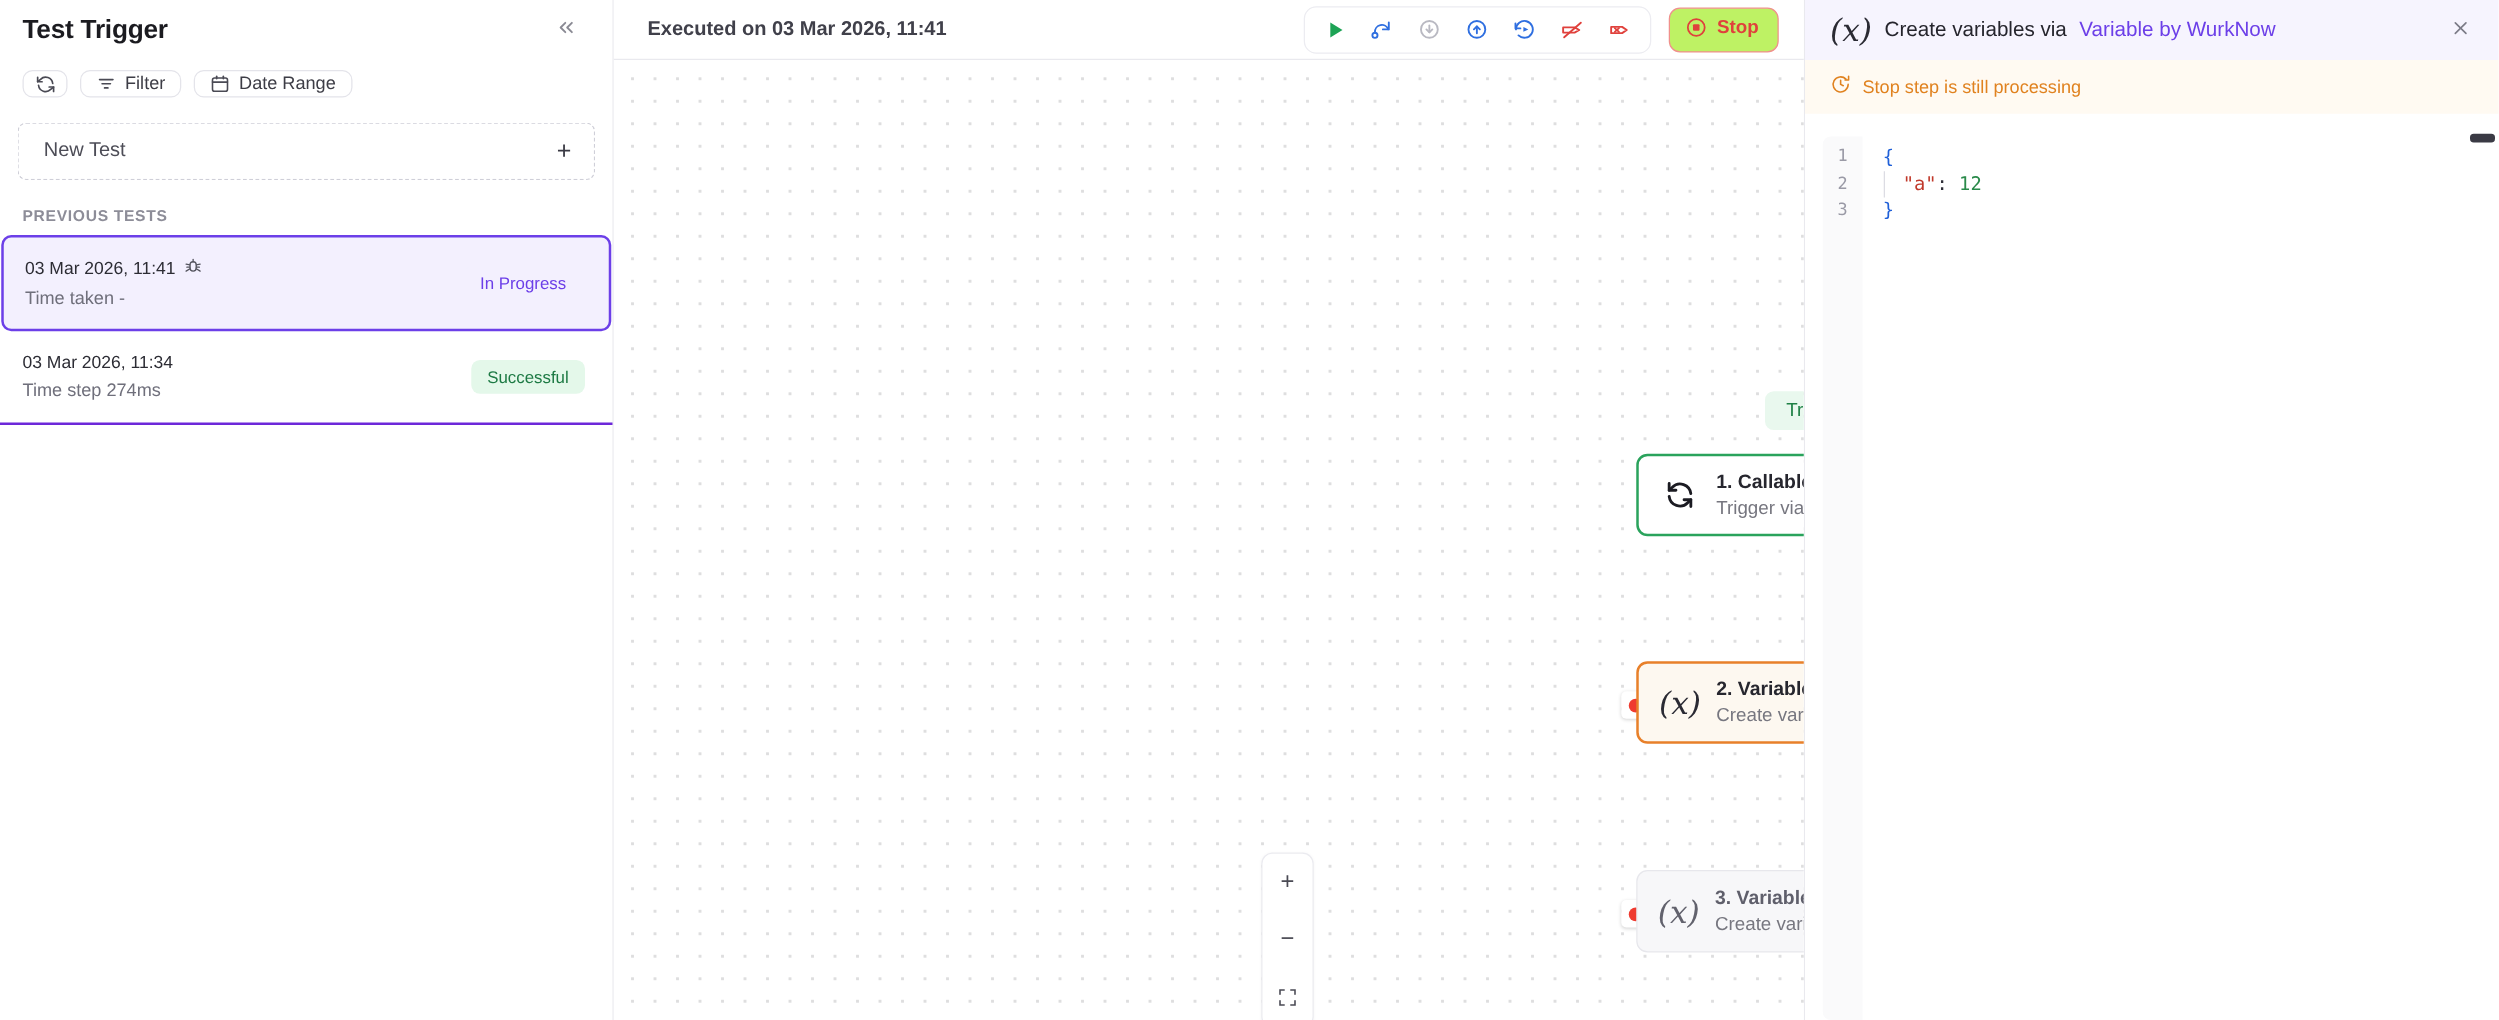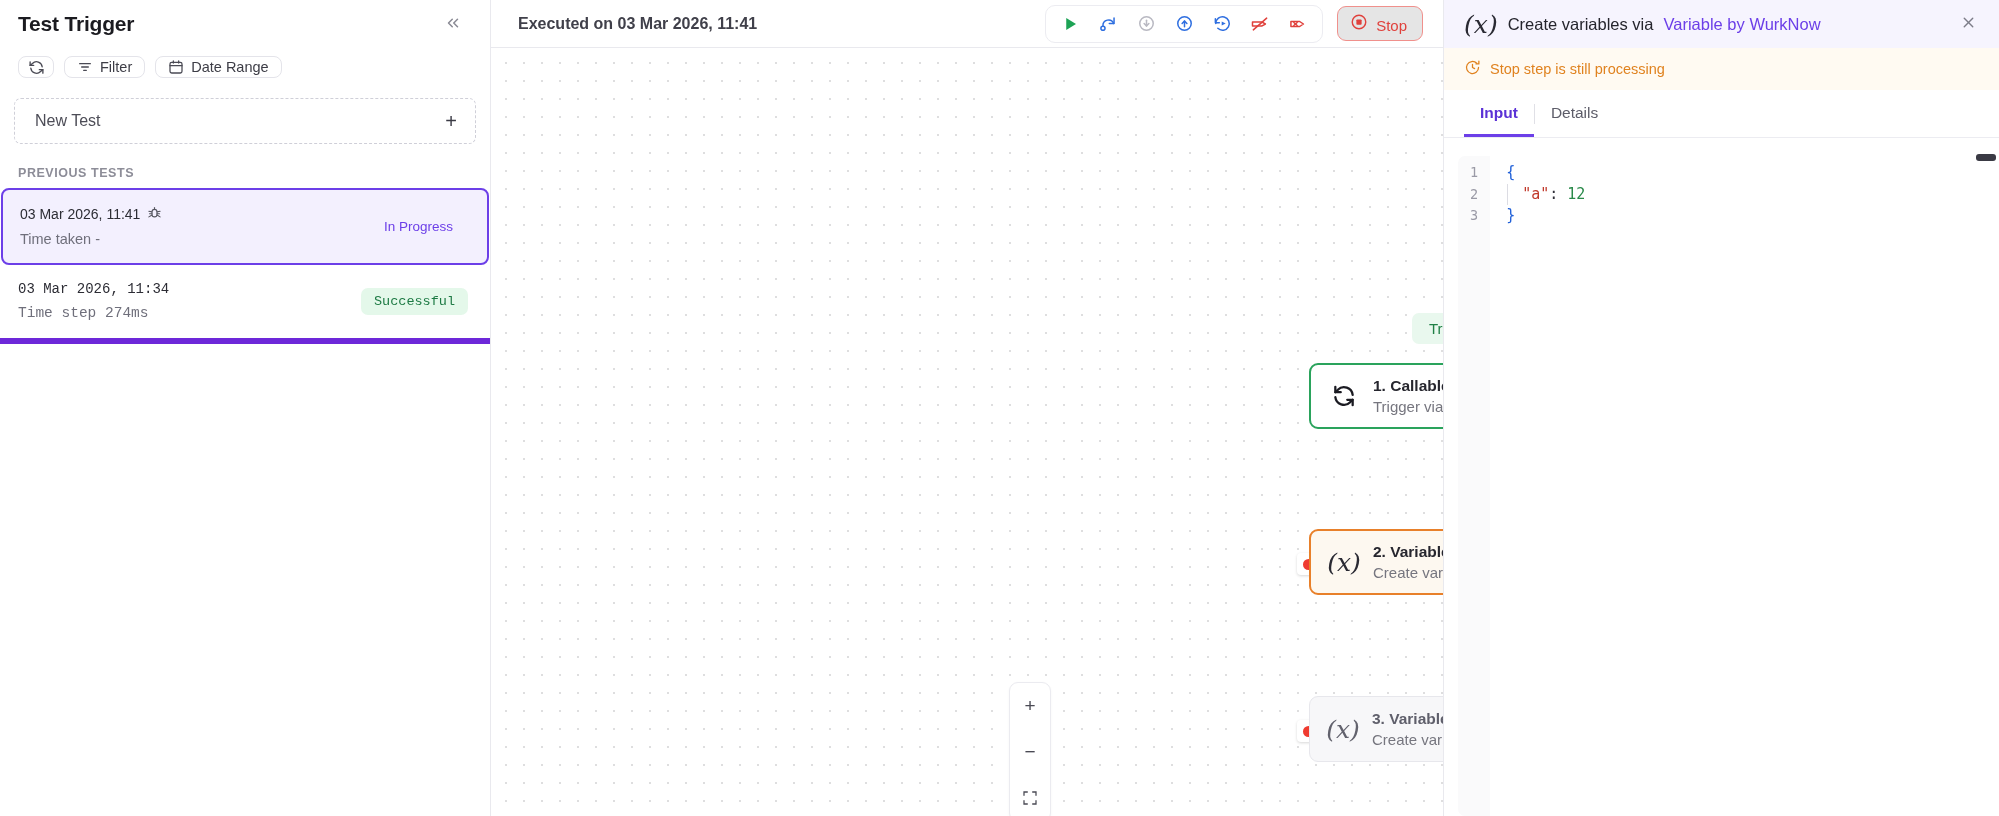--- a/index.html
+++ b/index.html
@@ -66,21 +66,21 @@
     border-top: 1px solid #efeff3;
     border-bottom: 1px solid #efeff3;
   }
   .test-row.active {
     background: #f3f0fe;
     border: 2px solid #6c3fe8;
     border-radius: 8px;
     margin: 0 1px;
     padding: 15px 21px 16px 17px;
   }
-  .test-row.plain { border-top: none; border-bottom: 6px solid #6d28d9; font-family: Liberation Mono, monospace; }
+  .test-row.plain { border-top: none; border-bottom: 2px solid #6d28d9; }
   .tr-left { display: flex; flex-direction: column; gap: 8px; }
   .tr-date { font-size: 14px; color: #2c2c34; display: flex; align-items: center; gap: 7px; }
   .tr-sub { font-size: 14.5px; color: #6f6f7b; }
   .badge {
     font-size: 13.5px; border-radius: 7px; padding: 6px 13px; white-space: nowrap;
   }
   .badge.inprogress { background: #f3f0fe; color: #6c3fe8; }
   .badge.success { background: #e4f8ea; color: #1d7a44; }
 
   
@@ -94,23 +94,23 @@
   .hdr-right { display: flex; align-items: center; gap: 14px; }
   .icon-group {
     display: flex; align-items: center; gap: 6px;
     border: 1px solid #ececf1; border-radius: 10px; padding: 3px 8px; background: #fff;
   }
   .ic-btn {
     width: 32px; height: 30px; display: inline-flex; align-items: center; justify-content: center;
     cursor: pointer; border-radius: 6px; background: transparent;
   }
   .stop-btn {
-    display: inline-flex; align-items: flex-end; gap: 8px;
-    border: 1px solid #f0908c; border-radius: 9px; background: #e5e5e5;
-    color: #e0413c; font-size: 15px; font-weight: 400;
+    display: inline-flex; align-items: flex-start; gap: 8px;
+    border: 1px solid #f0908c; border-radius: 9px; background: #bef264;
+    color: #e0413c; font-size: 15px; font-weight: 700;
     padding: 6px 15px 6px 12px; cursor: pointer;
   }
 
   .canvas {
     flex: 1 1 auto; position: relative; overflow: hidden;
     background-color: #ffffff;
     background-image: radial-gradient(circle, #dededf 1.1px, transparent 1.2px);
     background-size: 18px 18px;
     background-position: 6px 6px;
   }
@@ -428,25 +428,20 @@
       <span>
         <svg width="17" height="17" viewBox="0 0 24 24" fill="none" stroke="#e0821f" stroke-width="1.8" stroke-linecap="round" stroke-linejoin="round">
           <path d="M20.5 12a8.5 8.5 0 1 1-2.5-6"></path>
             <polyline points="21 3 21 7 17 7"></polyline>
           <polyline points="12 7.5 12 12 15 13.5"></polyline>
         </svg>
       </span>
       <span>Stop step is still processing</span>
     </div>
 
-    <div class="rp-tabs">
-      <div class="rp-tab active">Input</div>
-      <div class="tab-div"></div>
-      <div class="rp-tab">Details</div>
-    </div>
 
     <div class="code-wrap">
       <div class="scroll-nub"></div>
       <div class="code-box">
         <div class="gutter">
           <div>1</div>
           <div>2</div>
           <div>3</div>
         </div>
         <div class="codearea">

